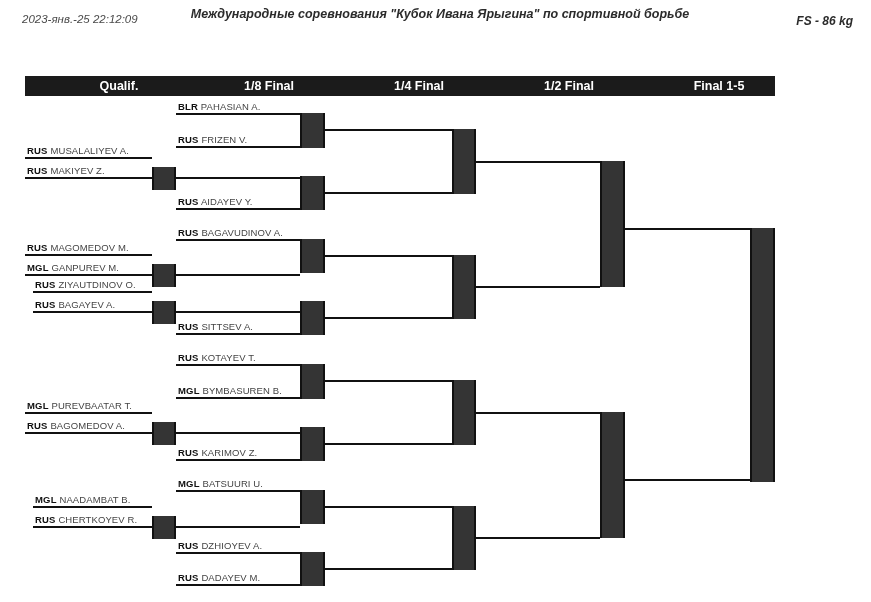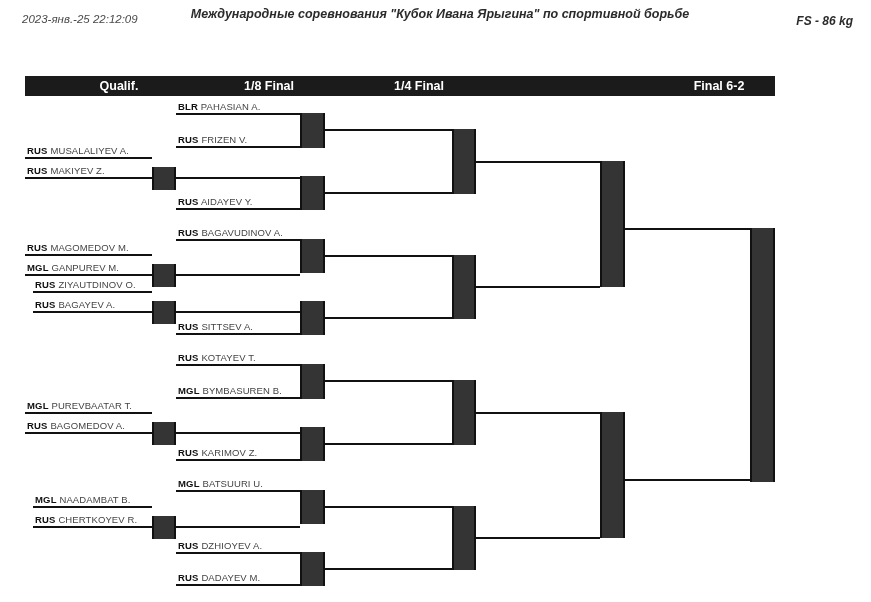--- a/index.html
+++ b/index.html
@@ -117,21 +117,22 @@
   <div id="title-block">
     <span class="tline">Международные соревнования "Кубок Ивана Ярыгина" по спортивной борьбе</span>
   </div>
   <div id="weight-class">FS - 86 kg</div>
 </div>
 
 <div id="round-bar">
     <div class="rh" style="left: 0px; width: 150px;">Qualif.</div>
     <div class="rh" style="left: 150px; width: 150px;">1/8 Final</div>
     <div class="rh" style="left: 300px; width: 150px;">1/4 Final</div>
-    <div class="rh" style="left: 600px; width: 150px;">Final 6-2</div>
+    <div class="rh" style="left: 450px; width: 150px;">1/2 Final</div>
+    <div class="rh" style="left: 600px; width: 150px;">Final 1-5</div>
   </div>
 
 <div id="bracket">
     <div class="slot" style="left: 25px; top: 143px; width: 127px; height: 16px;">
       <div class="nm"><span class="cc">RUS</span> MUSALALIYEV A.</div>
       <div class="uline" style="width: 127px;"></div>
     </div>
     <div class="slot" style="left: 25px; top: 163px; width: 127px; height: 16px;">
       <div class="nm"><span class="cc">RUS</span> MAKIYEV Z.</div>
       <div class="uline" style="width: 127px;"></div>

